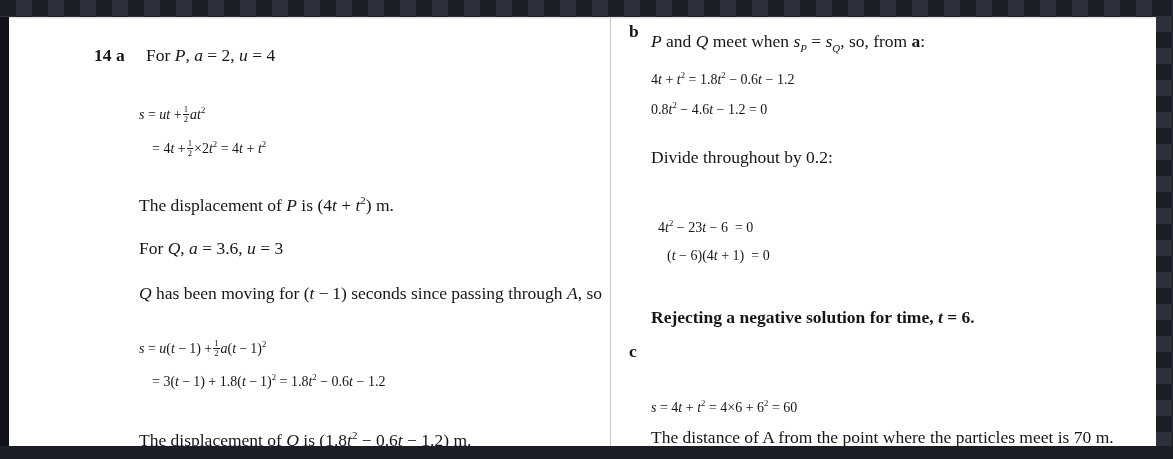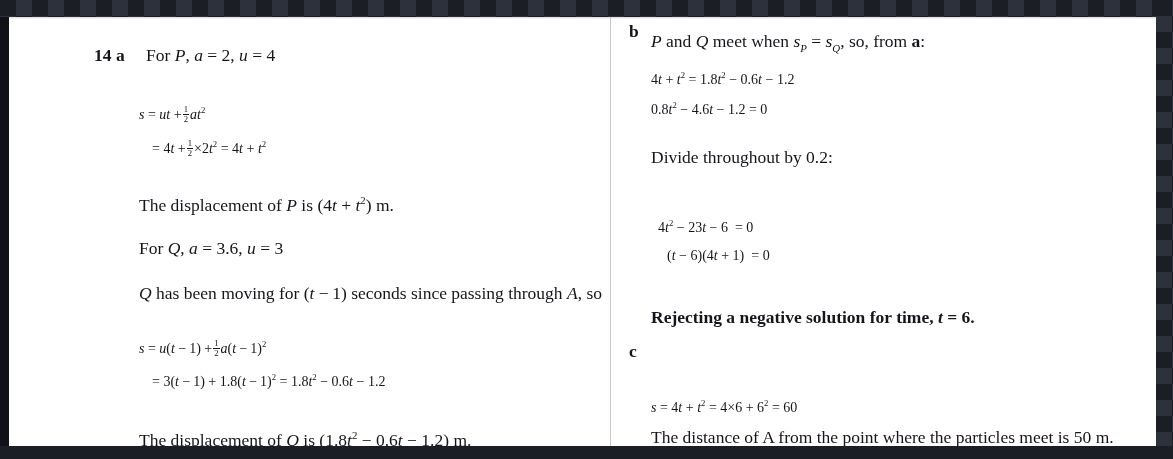--- a/index.html
+++ b/index.html
@@ -187,20 +187,20 @@
         Rejecting a negative solution for time, <i>t</i> <span class="op">=</span> 6.
       </div>
 
       <div class="marker" style="left:18px; top:326px;">c</div>
 
 
       <div class="eq" style="left:40px; top:382px;">
         <i>s</i> <span class="op">=</span> 4<i>t</i> <span class="op">+</span> <i>t</i><sup class="n">2</sup> <span class="op">=</span> 4<span class="op">×</span>6 <span class="op">+</span> 6<sup class="n">2</sup> <span class="op">=</span> 60
       </div>
 
-      <div class="ln" style="left:40px; top:412px;">The distance of A from the point where the particles meet is 50 m.</div>
+      <div class="ln" style="left:40px; top:412px;">The distance of A from the point where the particles meet is 70 m.</div>
     </div>
 
     <div class="col-divider"></div>
   </div>
 
   <div class="edge-bottom"></div>
 </div>
 
 </body></html>

